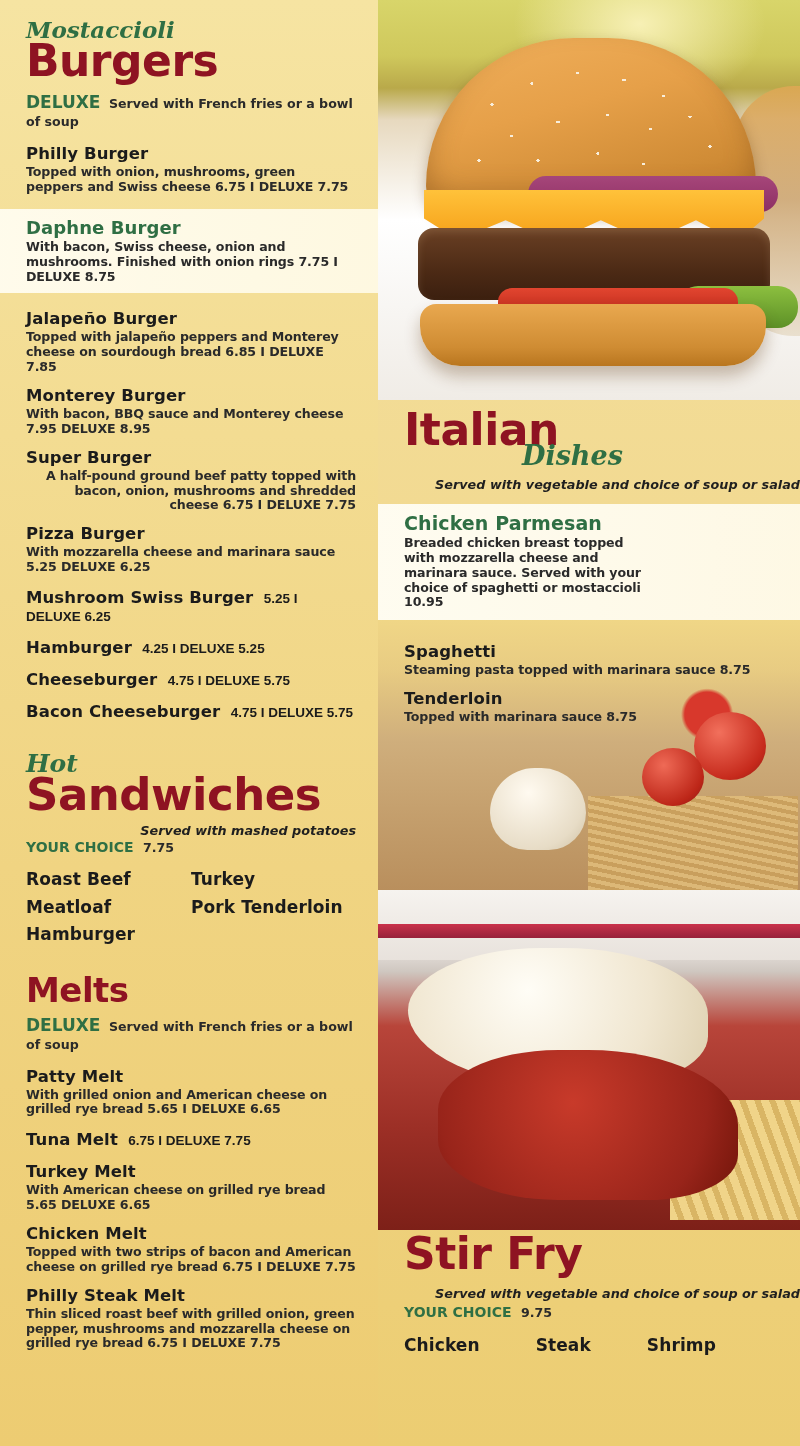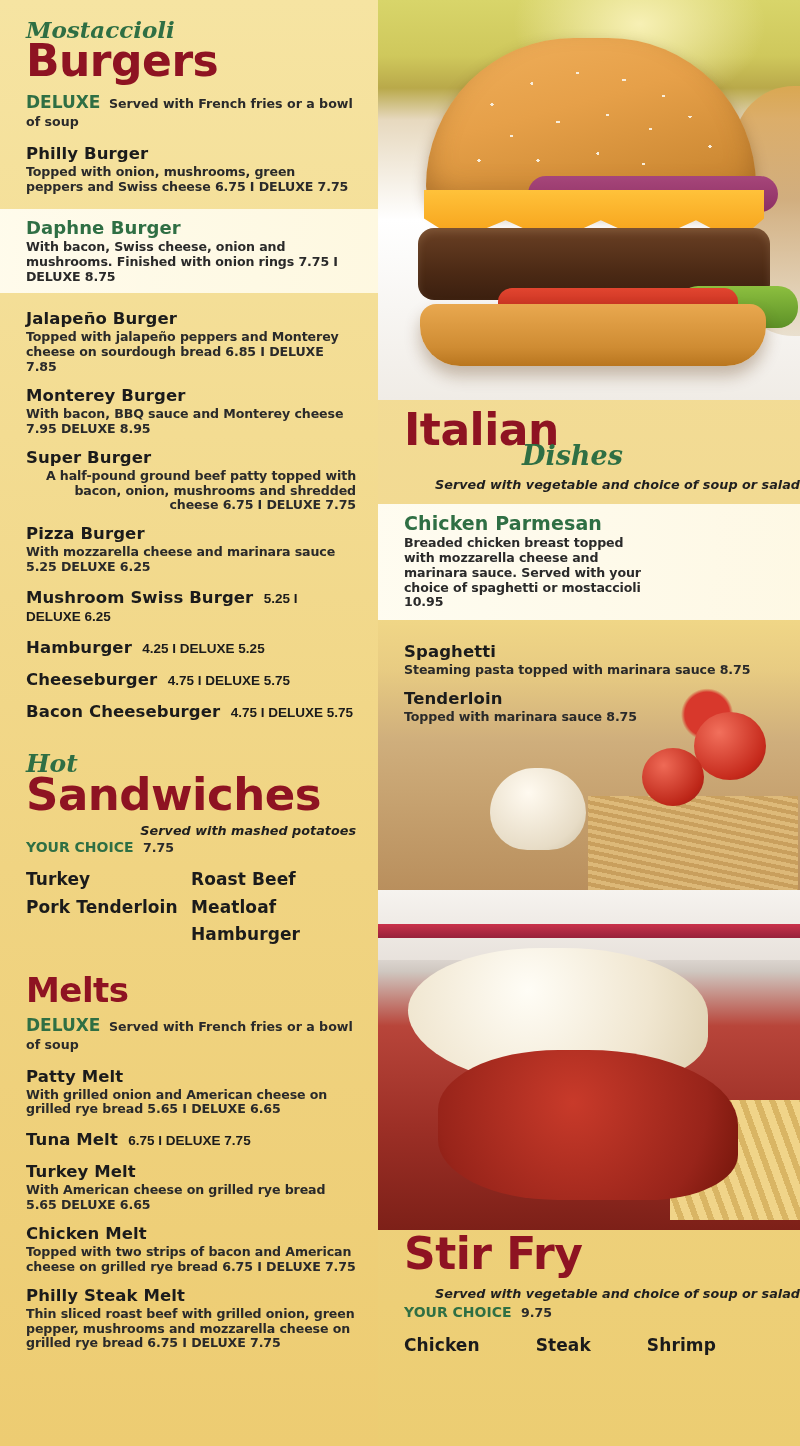--- a/index.html
+++ b/index.html
@@ -359,27 +359,27 @@
     <div style="margin-top:30px;">
       <div class="script h-hot">Hot</div>
       <div class="sect-title h-sand">Sandwiches</div>
       <div class="note-italic" style="margin-top:6px;">Served with mashed potatoes</div>
       <div>
         <span class="your-choice">YOUR CHOICE</span>
         <span class="note" style="margin-left:5px;">7.75</span>
       </div>
       <div class="two-col">
         <div class="col">
-          <div class="item-name">Turkey</div>
-          <div class="item-name">Pork Tenderloin</div>
-        </div>
-        <div class="col">
           <div class="item-name">Roast Beef</div>
           <div class="item-name">Meatloaf</div>
           <div class="item-name">Hamburger</div>
+        </div>
+        <div class="col">
+          <div class="item-name">Turkey</div>
+          <div class="item-name">Pork Tenderloin</div>
         </div>
       </div>
     </div>
 
     <div style="margin-top:24px;">
       <div class="sect-title h-melts">Melts</div>
       <div style="margin-top:8px;">
         <span class="deluxe-tag">DELUXE</span>
         <span class="note" style="margin-left:4px;">Served with French fries or a bowl of soup</span>
       </div>

